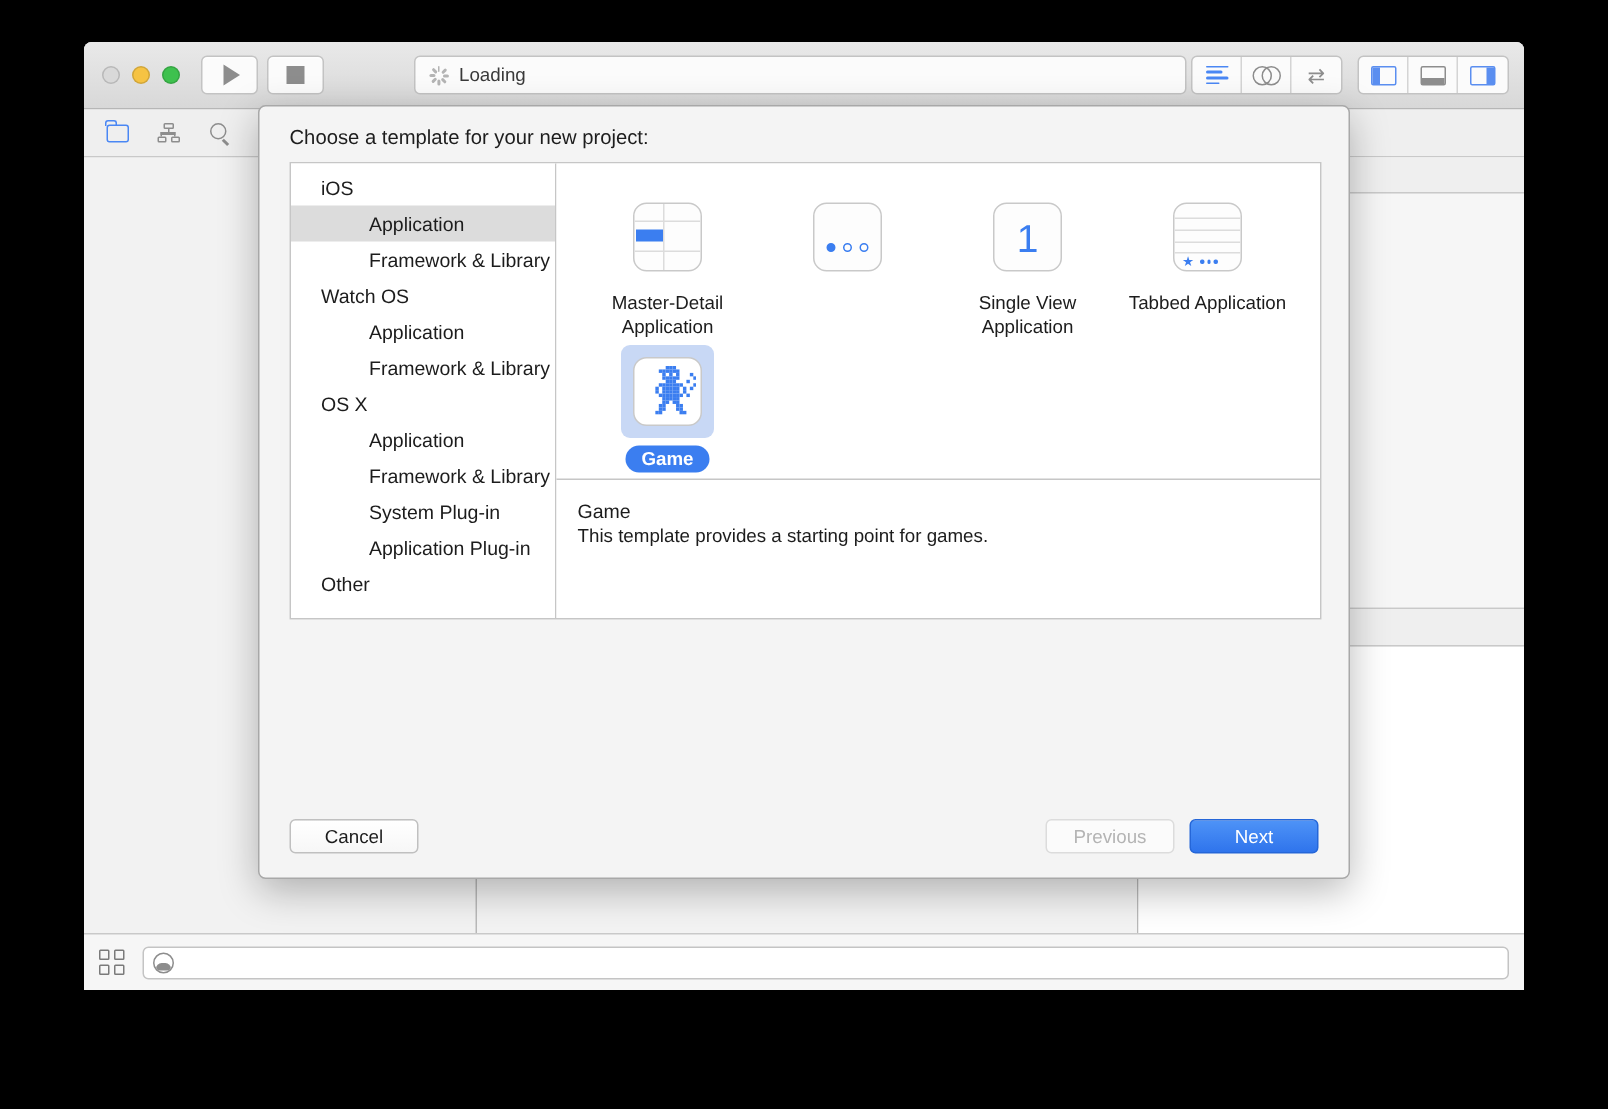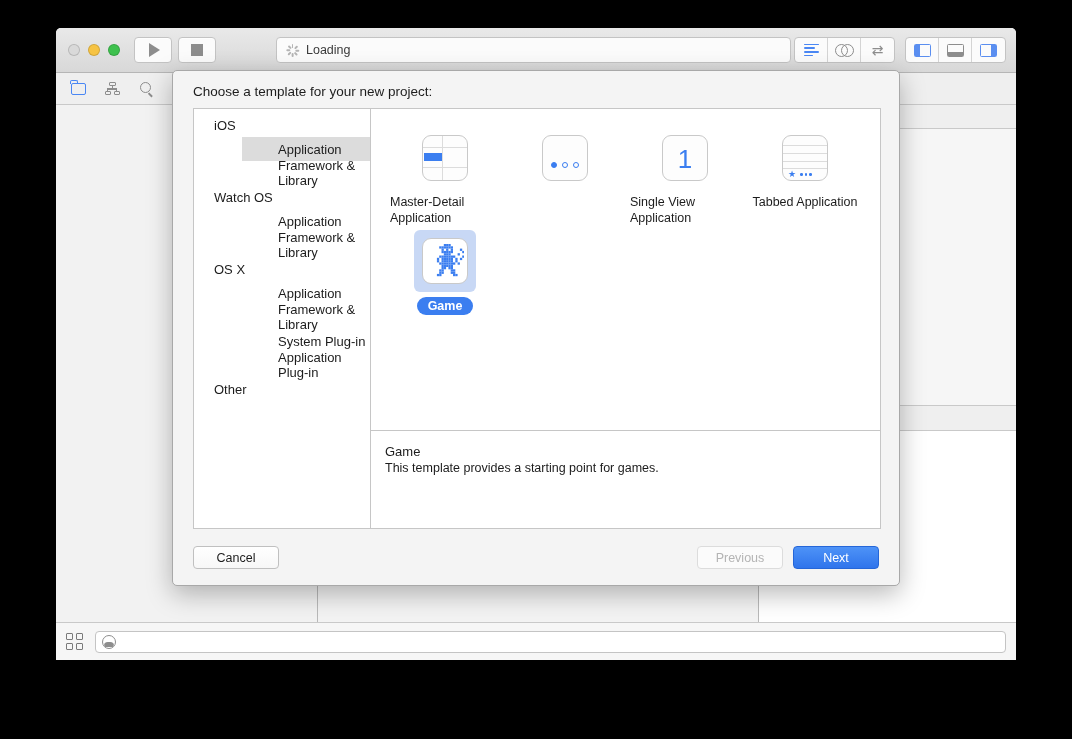--- a/index.html
+++ b/index.html
@@ -218,37 +218,37 @@
     border-radius: 5px;
     box-shadow: 0 8px 26px rgba(0,0,0,.28);
     overflow: hidden;
   }
   #sheet-title {
     font-size: 13.5px; color: #1d1d1d;
     padding: 13px 14px 0 20px;
   }
   #sheet-panels {
     position: absolute; left: 20px; top: 37px;
-    width: 688px; height: 421px;
+    width: 688px; height: 305px;
     background: #fff;
     border: 1px solid #c6c6c6;
     display: flex;
   }
 
   
   #category-list {
     width: 177px; border-right: 1px solid #c6c6c6;
     padding-top: 4px; background: #fff;
   }
   .cat-item {
     height: 24px; display: flex; align-items: center;
     font-size: 13px; color: #1c1c1c;
   }
   .cat-item.group { padding-left: 20px; }
-  .cat-item.child { padding-left: 36px; margin-left: 48px; }
+  .cat-item.child { padding-left: 52px; }
   .cat-item.selected { background: #dcdcdc; }
 
   
   #right-side { flex: 1; display: flex; flex-direction: column; }
   #template-grid {
     flex: 1; background: #fff;
     padding: 18px 0 0 14px;
     display: flex; flex-wrap: wrap;
     align-content: flex-start;
   }
@@ -257,21 +257,21 @@
     display: flex; flex-direction: column; align-items: center;
     margin-bottom: 4px;
   }
   .tmpl-iconwrap {
     width: 62px; height: 62px;
     display: flex; align-items: center; justify-content: center;
     border-radius: 6px;
   }
   .tmpl.selected .tmpl-iconwrap { background: #c8d8f5; }
   .tmpl-label {
-    font-size: 12.5px; color: #1c1c1c; 
+    font-size: 12.5px; color: #1c1c1c; text-align: center;
     line-height: 16px; margin-top: 5px; max-width: 110px;
   }
   .tmpl.selected .tmpl-label {
     background: #3b7ef0; color: #fff;
     border-radius: 9px; padding: 1px 11px; font-weight: 600;
   }
 
   
   .art {
     width: 46px; height: 46px;

